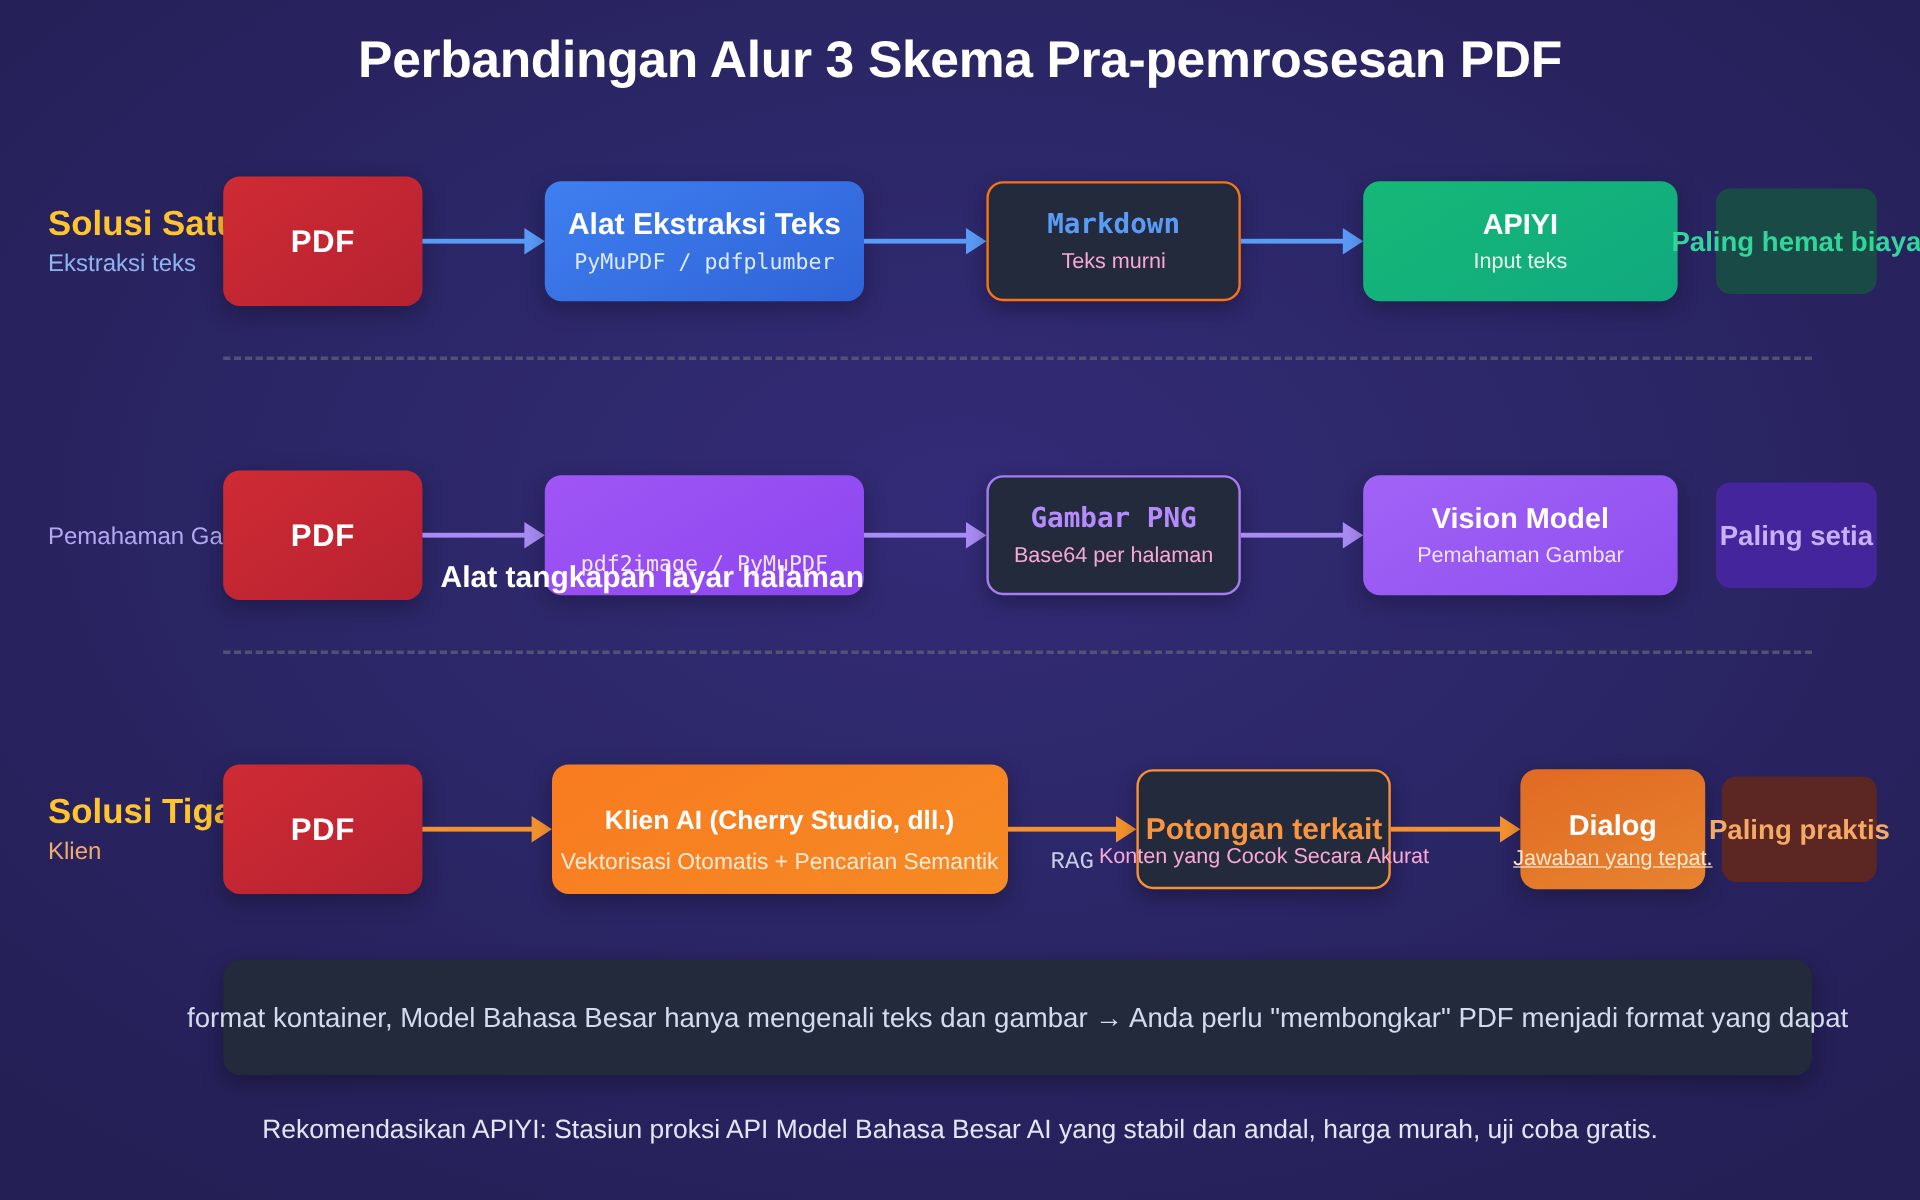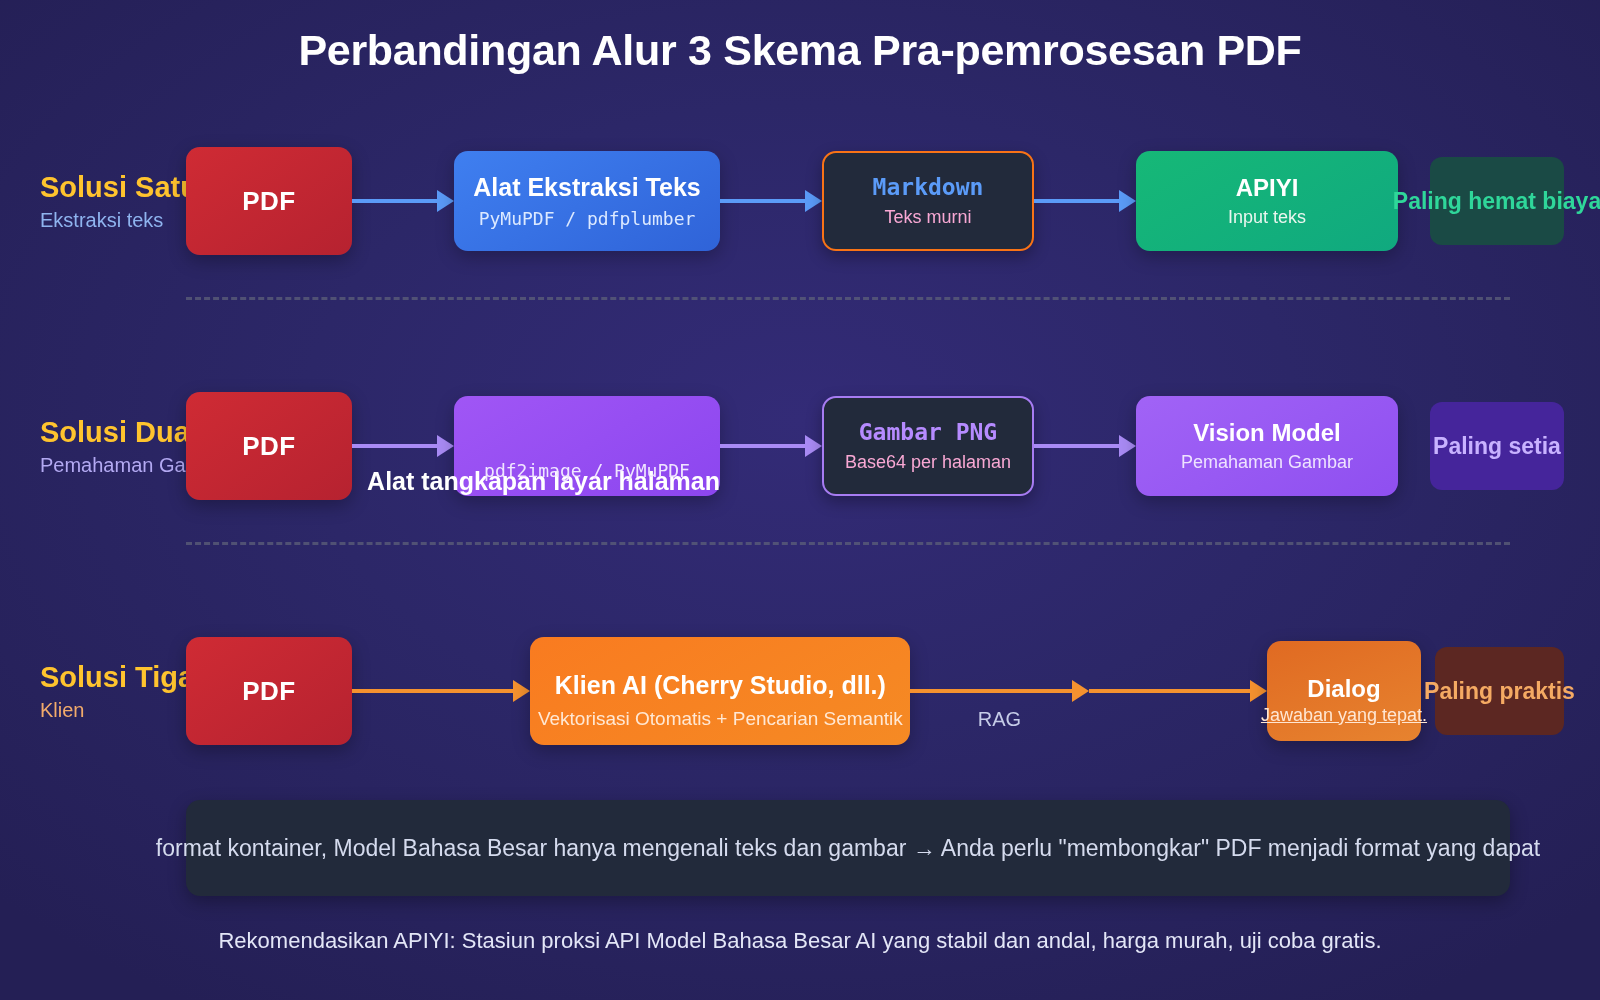--- a/index.html
+++ b/index.html
@@ -108,21 +108,21 @@
   .tool2 .n-sub {
     color:#f0e6ff; font-family:"DejaVu Sans Mono", monospace; font-size:18px;
   }
 
   
   .tool3 {
     width:380px; height:108px;
     background:linear-gradient(150deg,#f97b20 0%,#f58a24 100%);
     box-shadow:0 6px 18px rgba(0,0,0,.26);
   }
-  .tool3 .n-title { font-size:25px; }
+  .tool3 .n-title { font-size:22px; }
   .tool3 .n-sub { color:#ffe8d4; font-size:19px; }
 
   
   .fmt {
     width:212px; height:100px;
     background:#222a3b;
     box-shadow:0 6px 16px rgba(0,0,0,.3);
   }
   .fmt.b-blue  { border:2px solid #f97316; }
   .fmt.b-purple{ border:2px solid #a77cf2; }
@@ -286,21 +286,20 @@
       <div class="badge bd-green">
         <div class="b-text">Paling hemat biaya</div>
       </div>
     </div>
   </div>
 
   <div class="sep" style="top:196px;"></div>
 
   <div class="row r2" style="margin-top:45px;">
     <div class="row-label r2">
-      <div class="ltitle">Solusi Dua</div>
       <div class="lsub">Pemahaman Gambar</div>
     </div>
     <div class="flow">
       <div class="node pdf">
         <div class="n-title">PDF</div>
       </div>
       <div class="arrow a-purple">
         <div class="line"></div>
         <div class="head"></div>
         <div class="a-label"></div>
@@ -350,21 +349,25 @@
         <div class="head"></div>
         <div class="a-label"></div>
       </div>
       <div class="node tool3">
         <div class="n-title bleed bleed-top">Klien AI (Cherry Studio, dll.)</div>
         <div class="n-sub bleed bleed-bot">Vektorisasi Otomatis + Pencarian Semantik</div>
       </div>
       <div class="arrow a-orange">
         <div class="line"></div>
         <div class="head"></div>
-        <div class="a-label" style="top:78%;">RAG</div>
+        <div class="a-label" style="top:78%;font-family:Liberation Mono, monospace;">RAG</div>
+      </div>
+      <div class="node fmt b-orange">
+        <div class="n-title bleed bleed-top">Potongan terkait</div>
+        <div class="n-sub bleed bleed-bot">Konten yang Cocok Secara Akurat</div>
       </div>
       <div class="arrow a-orange">
         <div class="line"></div>
         <div class="head"></div>
         <div class="a-label"></div>
       </div>
       <div class="node model m-orange">
         <div class="n-title bleed bleed-top">Dialog</div>
         <div class="n-sub bleed bleed-bot">Jawaban yang tepat.</div>
       </div>

